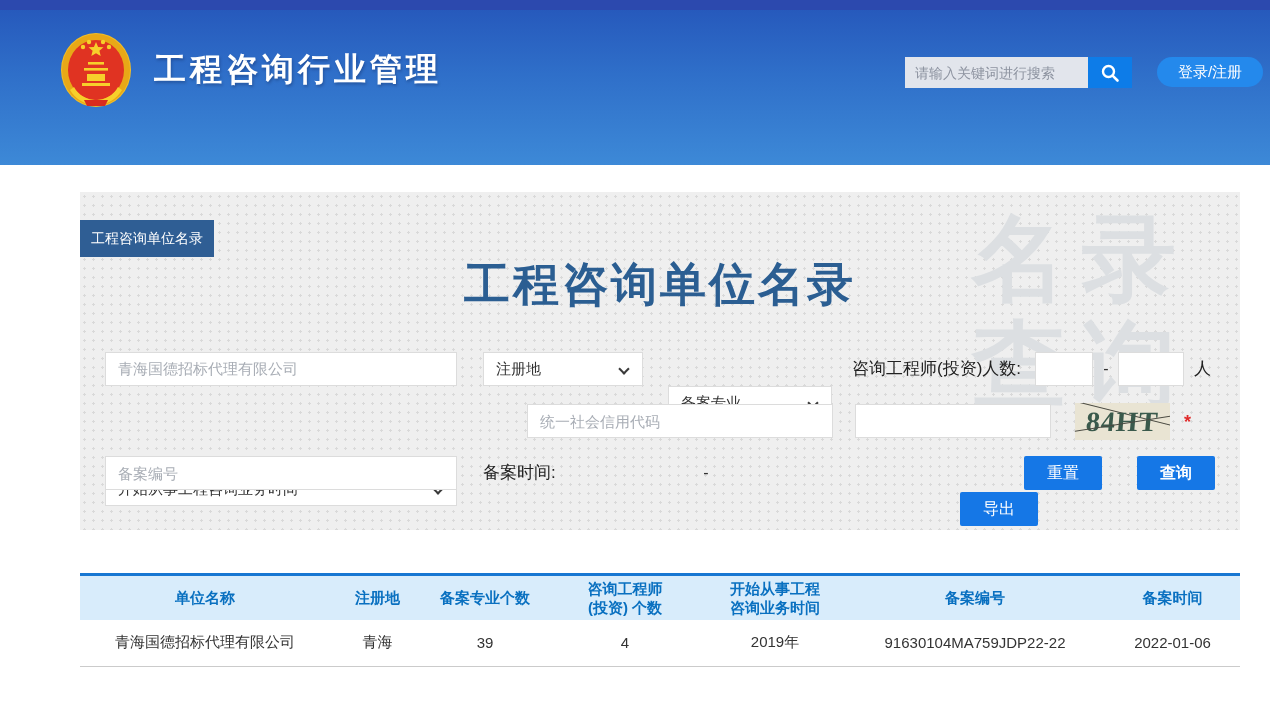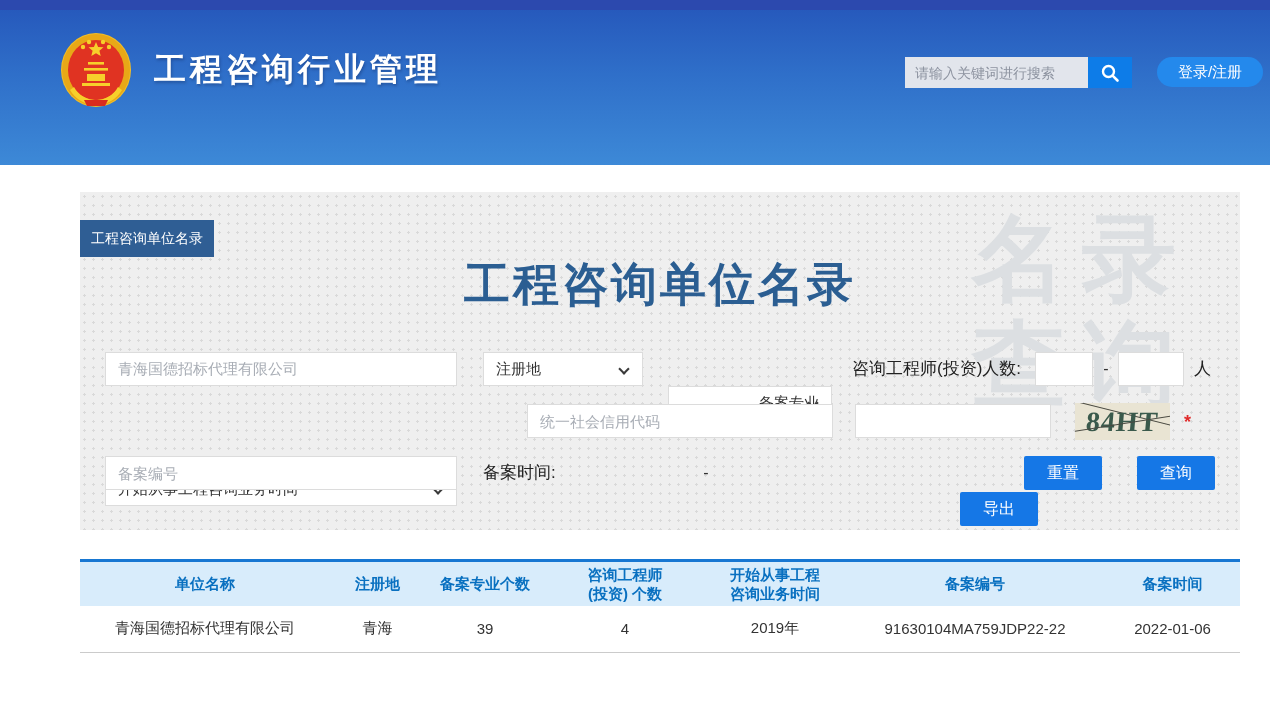--- a/index.html
+++ b/index.html
@@ -95,21 +95,21 @@
     transform:skewX(-5deg); font-family:"Liberation Serif","DejaVu Serif",serif;
   }
   .req-star { color:#e02a2a; font-size:18px; font-weight:700; line-height:37px; }
   .act-btn {
     position:absolute; z-index:1; width:78px; height:34px; border:none; border-radius:2px;
     background:#1577e6; color:#fff; font-size:16px; cursor:pointer;
     font-family:"Liberation Sans","DejaVu Sans",sans-serif;
   }
 
   
-  .results { position:absolute; left:80px; top:559px; width:1160px; }
+  .results { position:absolute; left:80px; top:573px; width:1160px; }
   table { width:1160px; border-collapse:collapse; table-layout:fixed; }
   thead tr { background:#d8ecfb; border-top:3px solid #1777d2; }
   th {
     height:45px; color:#0970c0; font-size:15px; font-weight:700;
     text-align:center; vertical-align:middle; white-space:pre-line; line-height:19px;
   }
   td {
     height:47px; background:#fff; color:#333; font-size:15px; text-align:center;
     vertical-align:middle; border-bottom:1px solid #cbcbcb;
     overflow:hidden; text-overflow:ellipsis; white-space:nowrap;
@@ -159,21 +159,21 @@
     <div class="tab">工程咨询单位名录</div>
     <h2 class="panel-title">工程咨询单位名录</h2>
 
     <div class="f-item" style="left:25px; top:160px; width:352px;">
       <input class="f-input gray-value" type="text" value="青海国德招标代理有限公司" style="">
     </div>
     <div class="f-item f-select" style="left:403px; top:160px; width:160px;">
       <span>注册地</span>
       <i class="chev"></i>
     </div>
-    <div class="f-item f-select" style="left:588px; top:160px; width:164px;text-align:right;">
+    <div class="f-item f-select" style="left:588px; top:160px; width:164px;">
       <span>备案专业</span>
       <i class="chev"></i>
     </div>
     <div class="f-item f-label" style="left:772px; top:160px;">咨询工程师(投资)人数:</div>
     <div class="f-item" style="left:955px; top:160px; width:58px;">
       <input class="f-input" type="text" style="">
     </div>
     <div class="f-item dash" style="left:1020px; top:160px;">-</div>
     <div class="f-item" style="left:1038px; top:160px; width:66px;">
       <input class="f-input" type="text" style="">
@@ -197,21 +197,21 @@
 
     <div class="f-item" style="left:25px; top:264px; width:352px;">
       <input class="f-input" type="text" placeholder="备案编号" style="">
     </div>
     <div class="f-item f-label" style="left:403px; top:264px;">备案时间:</div>
 
     <div class="f-item dash" style="left:620px; top:264px;">-</div>
 
     <button class="act-btn" style="left:880px; top:264px;margin-top:36px;">导出</button>
     <button class="act-btn" style="left:944px; top:264px;">重置</button>
-    <button class="act-btn" style="left:1057px; top:264px;">查询</button>
+    <button class="act-btn" style="left:1057px; top:264px;font-weight:bold;">查询</button>
   </section>
 
   <section class="results">
     <table>
       <thead>
         <tr id="results-head-row">
             <th style="width: 250px;">单位名称</th>
             <th style="width: 95px;">注册地</th>
             <th style="width: 120px;">备案专业个数</th>
             <th style="width: 160px;">咨询工程师

